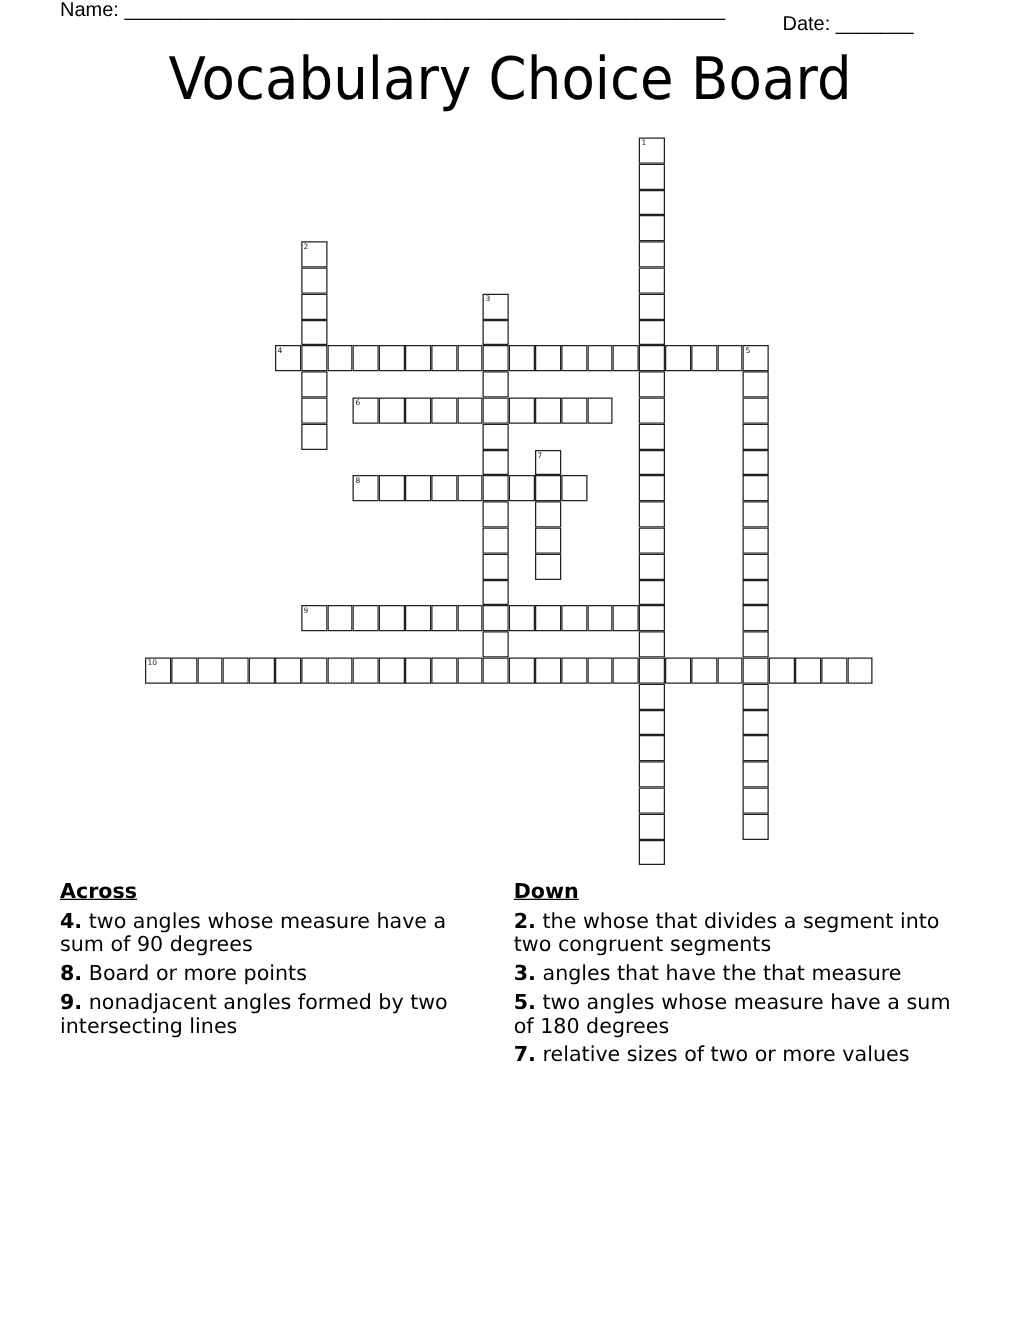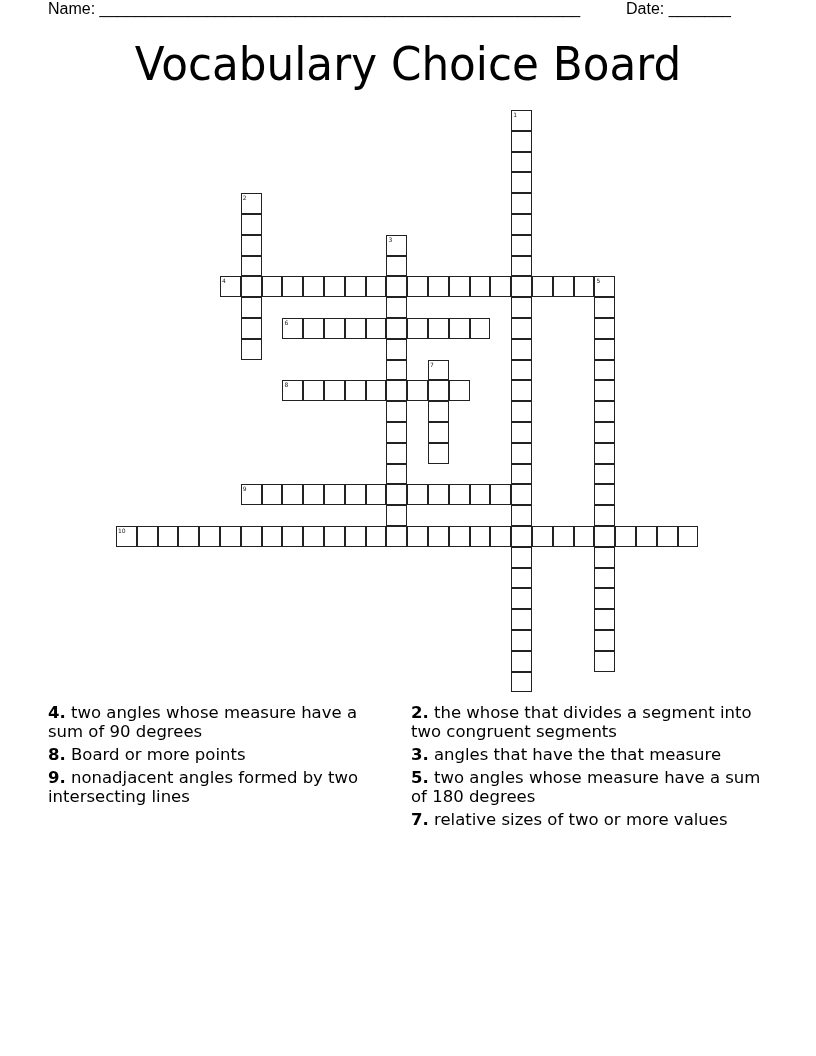--- a/index.html
+++ b/index.html
@@ -1,19 +1,19 @@
 <!DOCTYPE html>
 <html><head>
 <meta charset="utf-8">
 <style>
   html, body { margin: 0; padding: 0; background: #ffffff; }
   body { width: 816px; height: 1056px; position: relative; overflow: hidden; font-family: "DejaVu Sans", sans-serif; color: #000; }
   .header-line { position: absolute; top: 0; left: 48px; width: 700px; height: 20px; font-family: "Liberation Sans", sans-serif; font-size: 16px; line-height: 18px; white-space: nowrap; }
   .header-line .name { position: absolute; left: 0; top: 0; }
-  .header-line .date { position: absolute; left: 578px; top: 0; }
+  .header-line .date { position: absolute; left: 578px; top: 11px; }
   .title { position: absolute; top: 34px; left: 0; width: 816px; text-align: center; font-family: "DejaVu Sans", sans-serif; font-size: 47px; line-height: 60px; letter-spacing: 0px; transform: scaleX(0.93); }
   .grid { position: absolute; left: 116px; top: 110px; width: 600px; height: 600px; }
   .cell { position: absolute; width: 20.8px; height: 20.8px; box-sizing: border-box; border: 1px solid #222; background: #fff; }
   .cell .num { position: absolute; left: 1px; top: 0px; font-family: "DejaVu Sans", sans-serif; font-size: 6px; line-height: 7px; color: #222; }
   .clues { position: absolute; top: 703px; font-family: "DejaVu Sans", sans-serif; font-size: 16.5px; line-height: 19px; }
   .clues.across { left: 48px; width: 345px; }
   .clues.down { left: 411px; width: 350px; }
   .clues h3 { margin: 0 0 5px 0; font-size: 16.5px; font-weight: bold; text-decoration: underline; line-height: 19px; }
   .clue { margin: 0 0 4px 0; }
   .clue b { font-weight: bold; }
@@ -188,27 +188,29 @@
     <div class="cell" style="left: 416px; top: 416px;"></div>
     <div class="cell" style="left: 436.8px; top: 416px;"></div>
     <div class="cell" style="left: 457.6px; top: 416px;"></div>
     <div class="cell" style="left: 499.2px; top: 416px;"></div>
     <div class="cell" style="left: 520px; top: 416px;"></div>
     <div class="cell" style="left: 540.8px; top: 416px;"></div>
     <div class="cell" style="left: 561.6px; top: 416px;"></div>
   </div>
 
 <div class="clues across">
+  <h3>Across</h3>
   <div id="across-list">
       <div class="clue"><b>4.</b><span> two angles whose measure have a sum of 90 degrees</span></div>
       <div class="clue"><b>8.</b><span> Board or more points</span></div>
       <div class="clue"><b>9.</b><span> nonadjacent angles formed by two intersecting lines</span></div>
     </div>
 </div>
 
 <div class="clues down">
+  <h3>Down</h3>
   <div id="down-list">
       <div class="clue"><b>2.</b><span> the whose that divides a segment into two congruent segments</span></div>
       <div class="clue"><b>3.</b><span> angles that have the that measure</span></div>
       <div class="clue"><b>5.</b><span> two angles whose measure have a sum of 180 degrees</span></div>
       <div class="clue"><b>7.</b><span> relative sizes of two or more values</span></div>
     </div>
 </div>
 
 </body></html>

